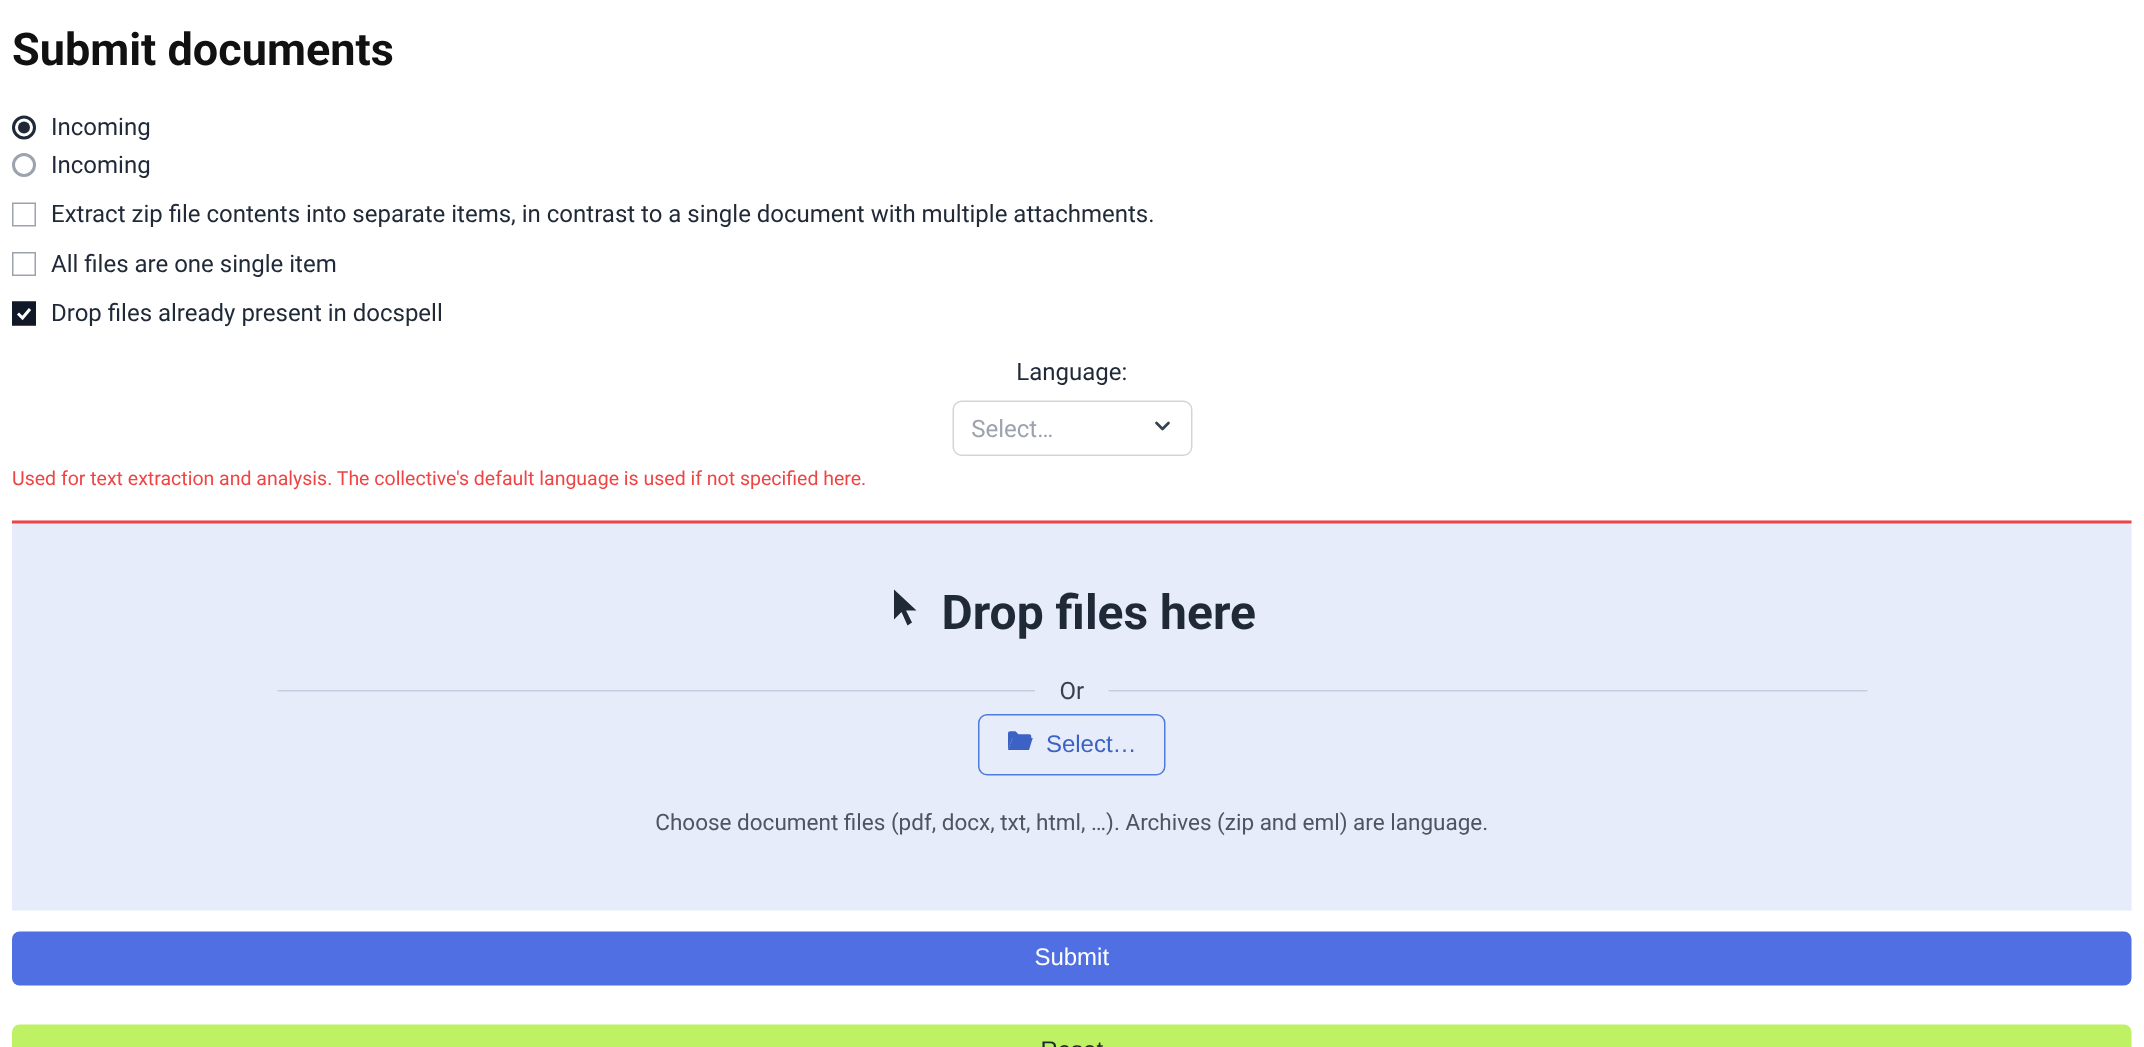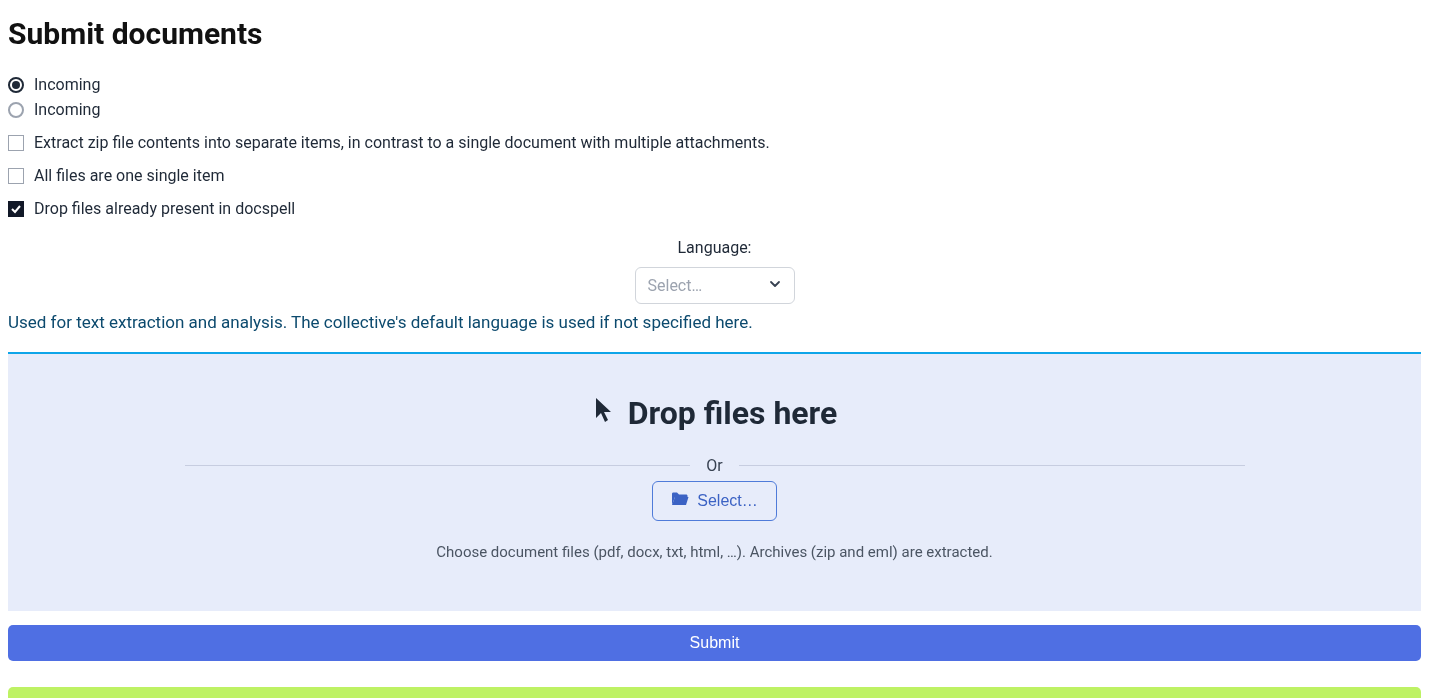--- a/index.html
+++ b/index.html
@@ -72,27 +72,27 @@
     justify-content: space-between;
     border: 1px solid #d1d5db;
     border-radius: 6px;
     padding: 8px 12px;
     width: 160px;
     cursor: pointer;
     color: #9ca3af;
   }
   .select .chevron { color: #374151; }
   .help-text {
-    font-size: 17px;
-    color: #0c4a6e;
+    font-size: 13px;
+    color: #ef4444;
     margin-top: 8px;
   }
   .dropzone-wrap {
     margin-top: 20px;
-    border-top: 2px solid #0ea5e9;
+    border-top: 2px solid #ef4444;
     background: #e7ecfa;
     padding: 40px 20px 50px 20px;
   }
   .drop-title {
     display: flex;
     align-items: center;
     justify-content: center;
     gap: 12px;
     font-size: 32px;
     font-weight: 700;
@@ -227,19 +227,19 @@
   </div>
   <button class="select-btn">
     <span>
       <svg width="18" height="16" viewBox="0 0 18 16">
           <path d="M1 3 C1 2 1.5 1.5 2.5 1.5 L6 1.5 L8 3.5 L15 3.5 C16 3.5 16.5 4 16.5 5 L16.5 6 L4 6 L1 14 Z" fill="#3b62c4"></path>
           <path d="M4 6 L17.5 6 L15 14 L1 14 Z" fill="#3b62c4"></path>
         </svg>
     </span>
     <span>Select…</span>
   </button>
-  <div class="drop-help">Choose document files (pdf, docx, txt, html, …). Archives (zip and eml) are extracted.</div>
+  <div class="drop-help">Choose document files (pdf, docx, txt, html, …). Archives (zip and eml) are language.</div>
 </div>
 
 <div class="button-row">
   <button class="btn btn-primary">Submit</button>
   <button class="btn btn-secondary">Reset</button>
 </div>
 
 </body></html>

